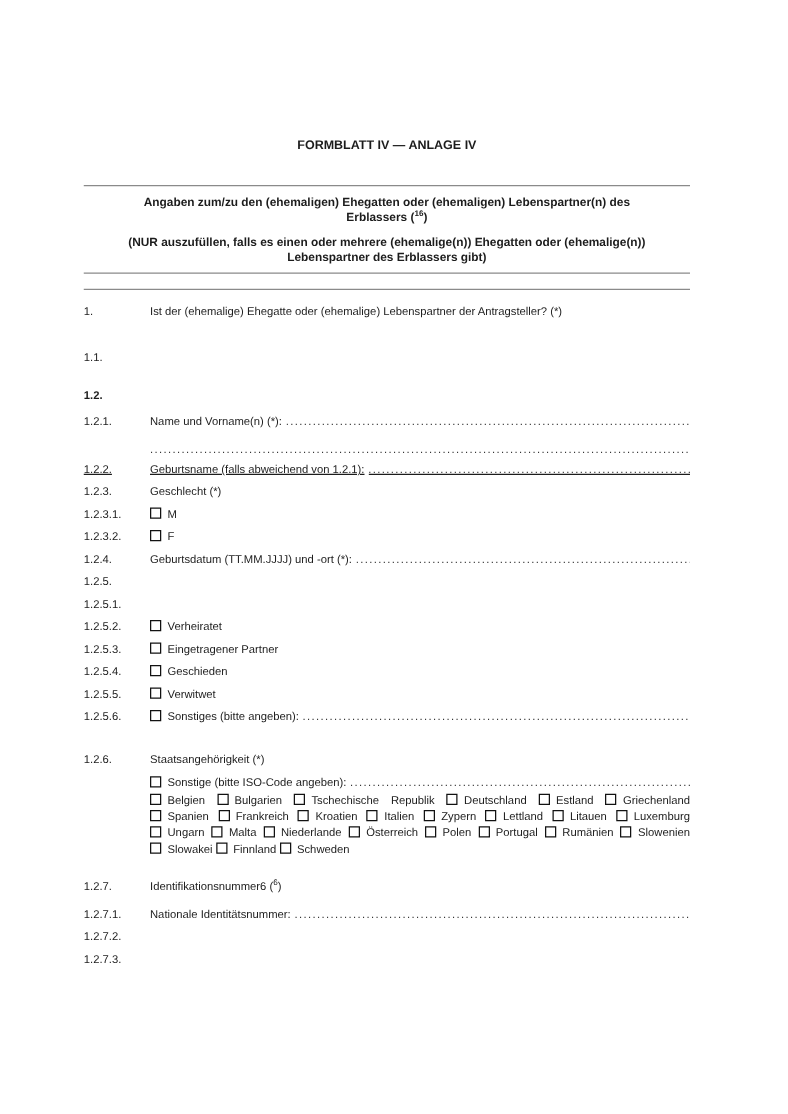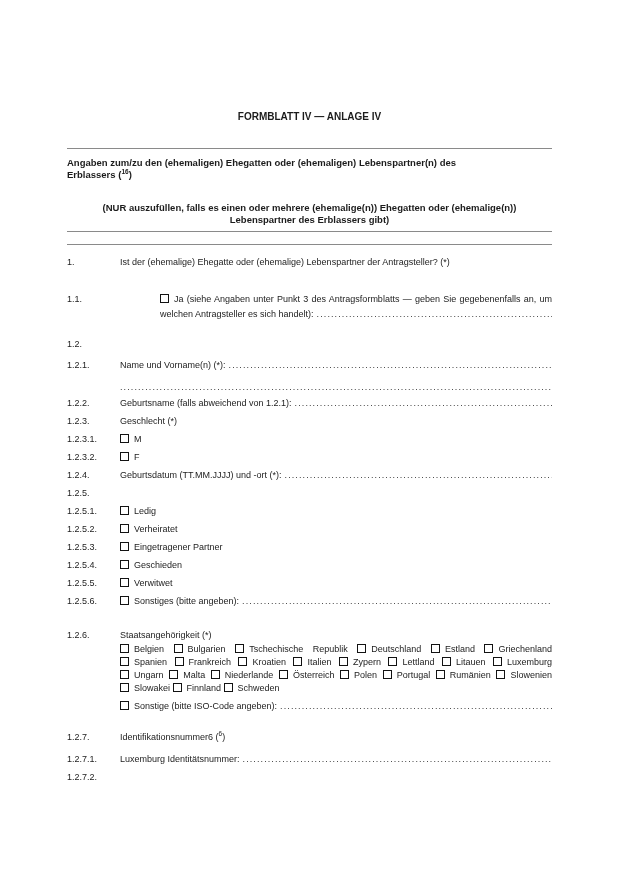--- a/index.html
+++ b/index.html
@@ -24,27 +24,27 @@
     font-weight:bold;
     font-size:10px;
     line-height:12px;
   }
   .hr { border-top:1px solid #8a8a8a; height:0; }
   .hr1 { margin-top:25px; }
   .hr2 { margin-top:5px; }
   .hr3 { margin-top:12px; }
   .heading {
     margin-top:8px;
-    text-align:left;
+    text-align:center;
     font-weight:bold;
     font-size:9.5px;
     line-height:12px;
   }
   .note {
-    margin-top:21px;
+    margin-top:8px;
     text-align:center;
     font-weight:bold;
     font-size:9.5px;
     line-height:12px;
   }
   sup { font-size:6.5px; line-height:0; }
 
   .row { display:flex; line-height:15px; margin-top:3px; }
   .num { width:53px; flex-shrink:0; }
   .body { flex:1 1 auto; min-width:0; }
@@ -59,25 +59,25 @@
     display:inline-block;
     width:7px; height:7px;
     border:1px solid #121212;
     background:#fff;
     margin-right:5px;
     vertical-align:-0.5px;
   }
   .jline { text-align:justify; text-align-last:justify; }
 
   .mt-q1      { margin-top:10px; }
-  .mt-q1-1    { margin-top:22px;gap:40px; }
-  .mt-q1-2    { margin-top:15px; }
+  .mt-q1-1    { margin-top:22px; }
+  .mt-q1-2    { margin-top:15px;font-weight:bold; }
   .mt-q1-2-1  { margin-top:6px;  }
   .mt-dots2   { margin-top:7px;  }
-  .mt-q1-2-2  { margin-top:1px;  }
+  .mt-q1-2-2  { margin-top:1px;text-decoration:underline;  }
   .mt-q1-2-6  { margin-top:19px; }
   .mt-ctry    { margin-top:0;    }
   .mt-iso     { margin-top:4px;  }
   .mt-q1-2-7  { margin-top:16px;align-items:center; }
   .mt-q1-2-7-1{ margin-top:7px;justify-content:flex-end;  }
 
   .countries {
     text-align:justify;
     line-height:13px;
   }
@@ -106,27 +106,20 @@
     <div class="hr hr2"></div>
     <div class="hr hr3"></div>
 
     <div class="row mt-q1">
       <span class="num">1.</span>
       <span class="body">Ist der (ehemalige) Ehegatte oder (ehemalige) Lebenspartner der Antragsteller? (*)</span>
     </div>
 
     <div class="row mt-q1-1">
       <span class="num">1.1.</span>
-      <span class="body">
-        <span class="jline" style="display:block;"><span class="cb"></span><span>Ja (siehe Angaben unter Punkt 3 des Antragsformblatts — geben Sie gegebenenfalls an, um</span></span>
-        <span class="fill" style="display:flex;">
-          <span class="lbl">welchen Antragsteller es sich handelt):</span>
-          <span class="dots"></span>
-        </span>
-      </span>
     </div>
 
     <div class="row mt-q1-2">
       <span class="num">1.2.</span>
     </div>
 
     <div class="row mt-q1-2-1">
       <span class="num">1.2.1.</span>
       <span class="body fill">
         <span class="lbl">Name und Vorname(n) (*):</span>
@@ -170,21 +163,20 @@
         <span class="dots"></span>
       </span>
     </div>
 
     <div class="row">
       <span class="num">1.2.5.</span>
     </div>
 
     <div class="row">
       <span class="num">1.2.5.1.</span>
-      <span class="body"><span class="cb"></span><span>Ledig</span></span>
     </div>
 
     <div class="row">
       <span class="num">1.2.5.2.</span>
       <span class="body"><span class="cb"></span><span>Verheiratet</span></span>
     </div>
 
     <div class="row">
       <span class="num">1.2.5.3.</span>
       <span class="body"><span class="cb"></span><span>Eingetragener Partner</span></span>
@@ -204,20 +196,28 @@
       <span class="num">1.2.5.6.</span>
       <span class="body fill">
         <span class="lbl"><span class="cb"></span><span>Sonstiges (bitte angeben):</span></span>
         <span class="dots"></span>
       </span>
     </div>
 
     <div class="row mt-q1-2-6">
       <span class="num">1.2.6.</span>
       <span class="body">Staatsangehörigkeit (*)</span>
+    </div>
+
+    <div class="row mt-iso">
+      <span class="num"></span>
+      <span class="body fill">
+        <span class="lbl"><span class="cb"></span><span>Sonstige (bitte ISO-Code angeben):</span></span>
+        <span class="dots"></span>
+      </span>
     </div>
 
     <div class="row mt-ctry">
       <span class="num"></span>
       <span class="body countries">
         
       
           <label class="ct"><span class="cb"></span><span>Belgien</span></label>
          
           <label class="ct"><span class="cb"></span><span>Bulgarien</span></label>
@@ -263,37 +263,29 @@
           <label class="ct"><span class="cb"></span><span>Slowenien</span></label>
          
           <label class="ct"><span class="cb"></span><span>Slowakei</span></label>
          
           <label class="ct"><span class="cb"></span><span>Finnland</span></label>
          
           <label class="ct"><span class="cb"></span><span>Schweden</span></label>
          </span>
     </div>
 
-    <div class="row mt-iso">
-      <span class="num"></span>
-      <span class="body fill">
-        <span class="lbl"><span class="cb"></span><span>Sonstige (bitte ISO-Code angeben):</span></span>
-        <span class="dots"></span>
-      </span>
-    </div>
-
     <div class="row mt-q1-2-7">
       <span class="num">1.2.7.</span>
       <span class="body"><span>Identifikationsnummer6 (</span><sup>6</sup><span>)</span></span>
     </div>
 
     <div class="row mt-q1-2-7-1">
       <span class="num">1.2.7.1.</span>
       <span class="body fill">
-        <span class="lbl">Luxemburg Identitätsnummer:</span>
+        <span class="lbl">Nationale Identitätsnummer:</span>
         <span class="dots"></span>
       </span>
     </div>
 
     <div class="row">
       <span class="num">1.2.7.2.</span>
     </div>
 
     <div class="row">
       <span class="num">1.2.7.3.</span>

